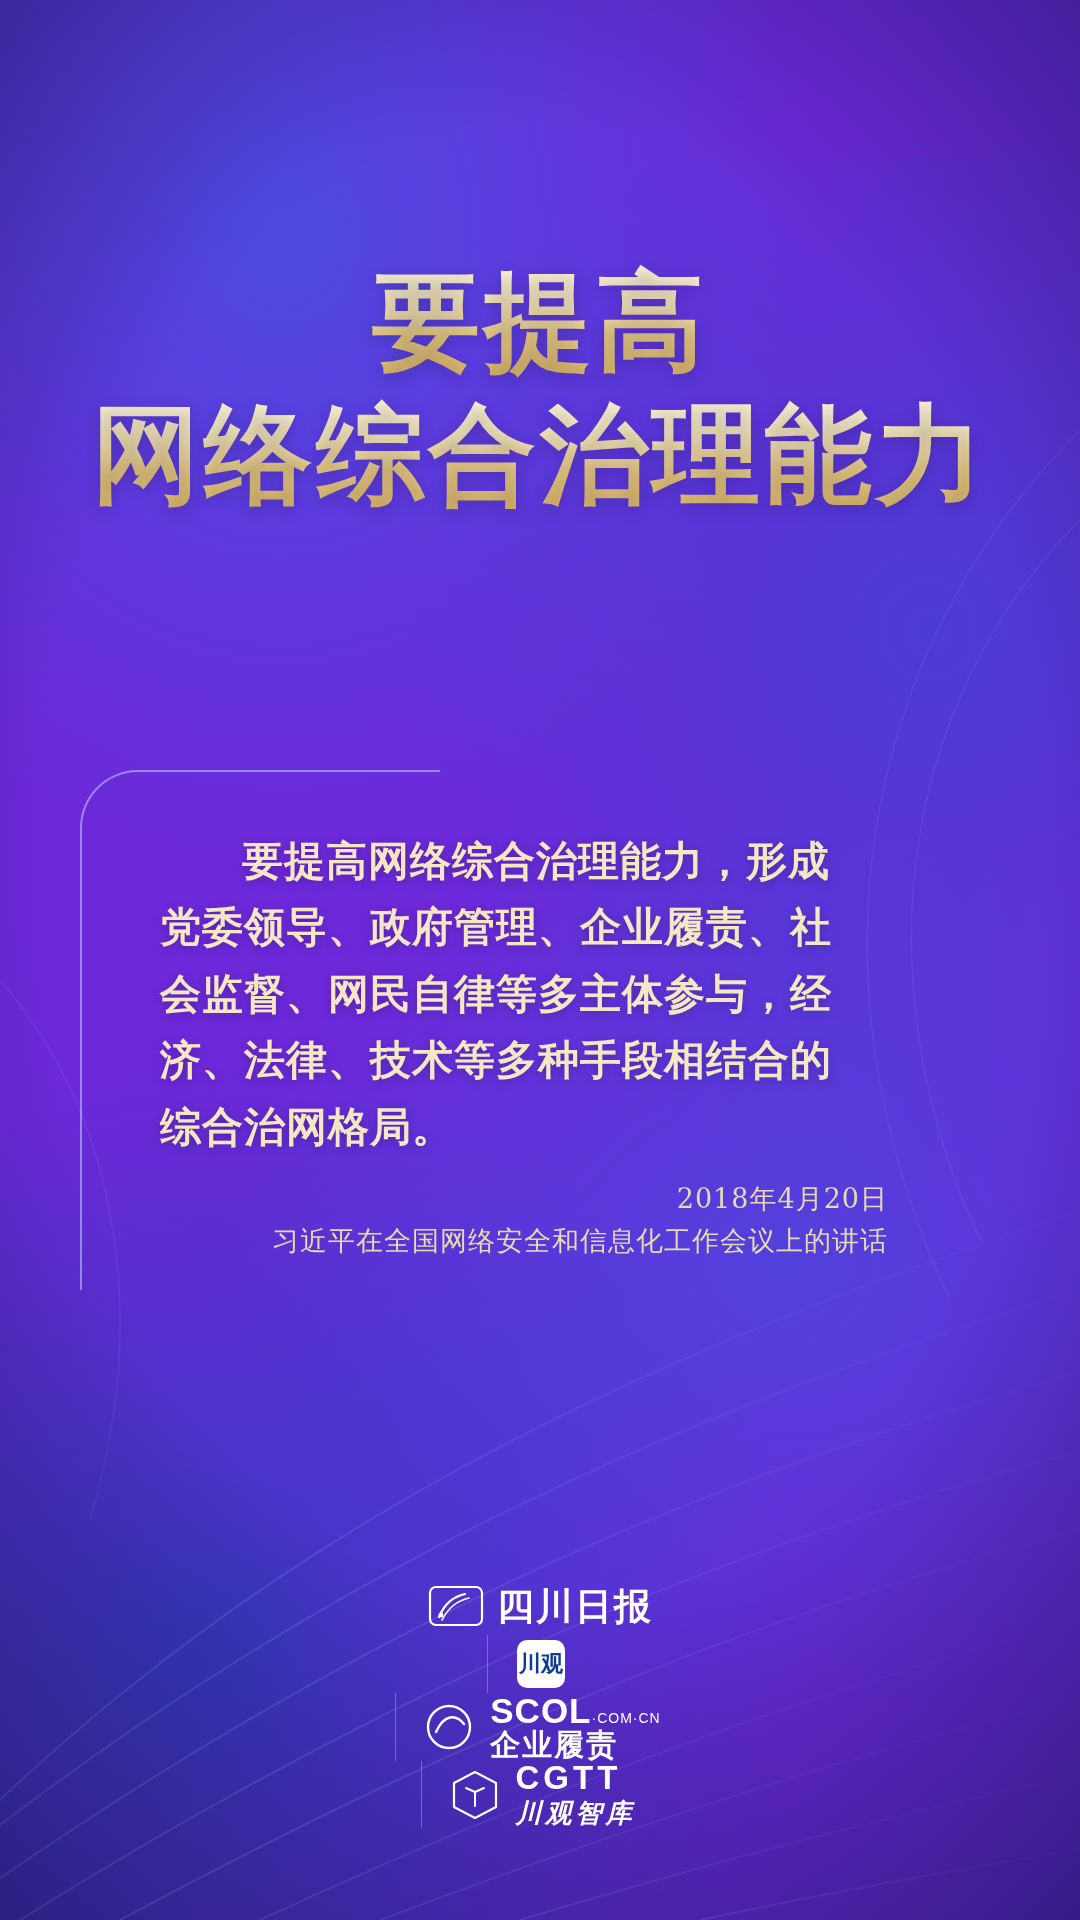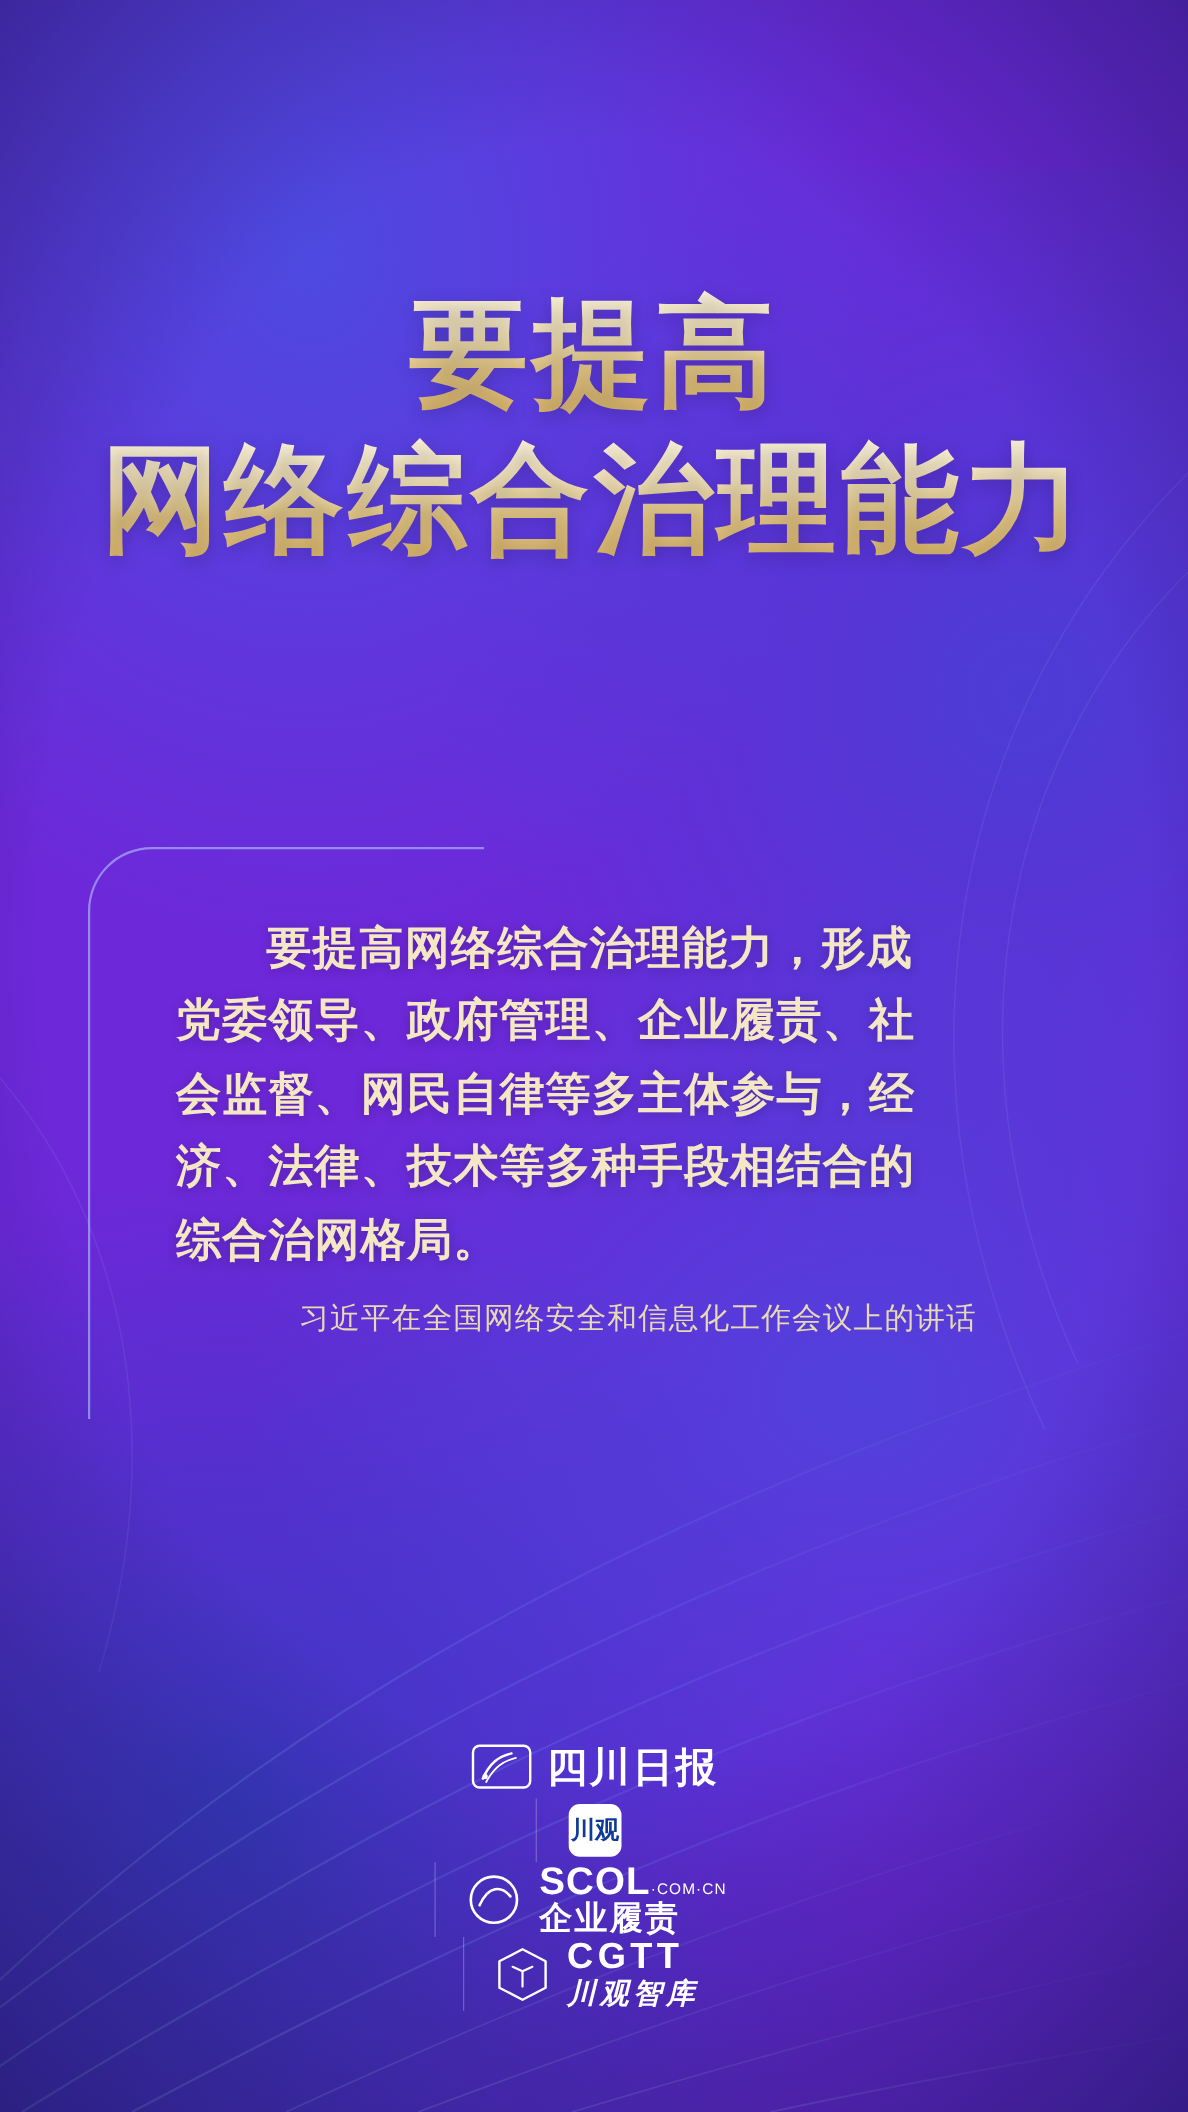--- a/index.html
+++ b/index.html
@@ -268,20 +268,21 @@
     <span class="line line1">要提高</span>
     <span class="line line2">网络综合治理能力</span>
   </div>
 
   <div class="quote-card">
     <div class="quote-frame"></div>
     <div class="quote-text">要提高网络综合治理能力，形成党委领导、政府管理、企业履责、社会监督、网民自律等多主体参与，经济、法律、技术等多种手段相结合的综合治网格局。</div>
   </div>
 
   <div class="attribution">
+    <span class="date">2018年4月20日</span>
     <span class="source">习近平在全国网络安全和信息化工作会议上的讲话</span>
   </div>
 
   <div class="footer">
 
     <div class="logo">
       <span class="logo-mark">
         <svg width="58" height="58" viewBox="0 0 58 58" xmlns="http://www.w3.org/2000/svg">
           <rect x="3" y="10" width="52" height="38" rx="6" fill="none" stroke="#ffffff" stroke-width="2.2"></rect>
           <path d="M12 40 C 18 26, 26 20, 38 17" fill="none" stroke="#ffffff" stroke-width="2.2" stroke-linecap="round"></path>

